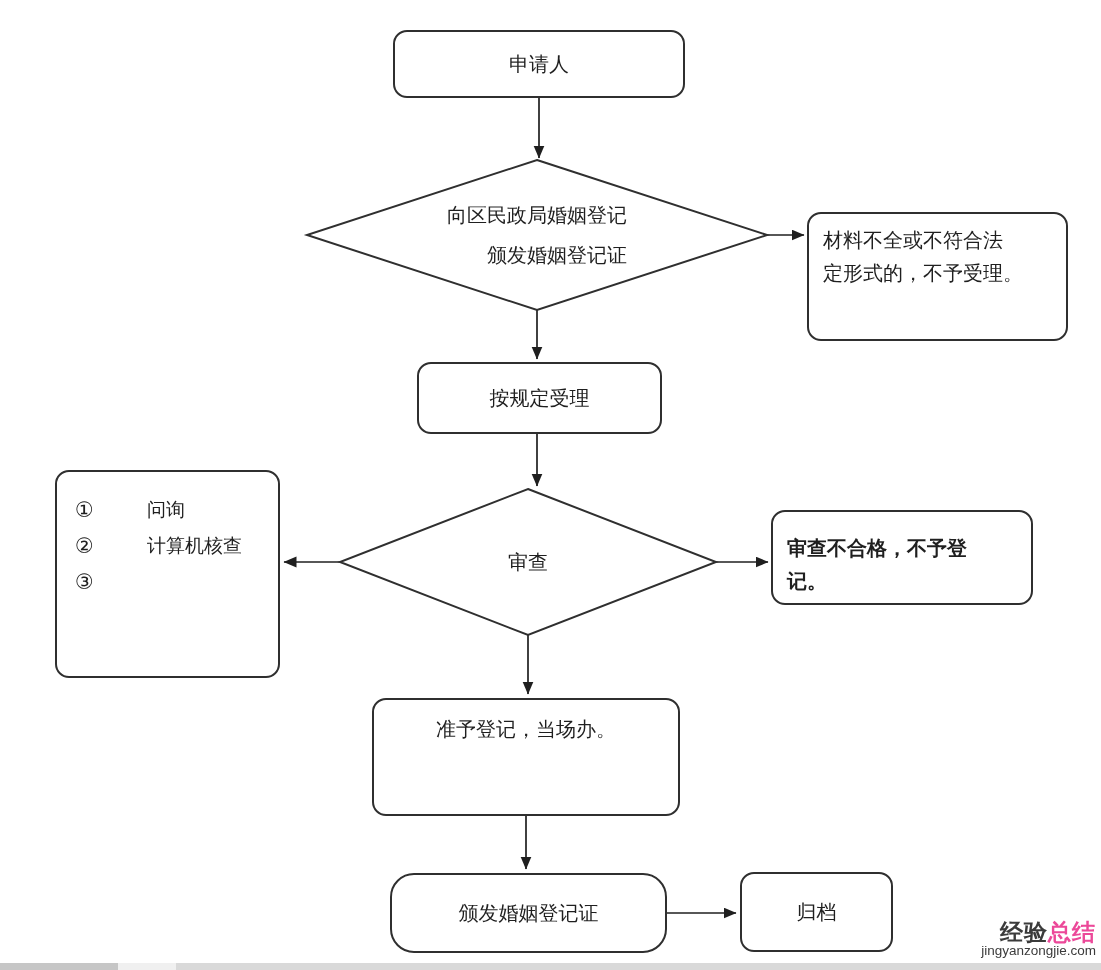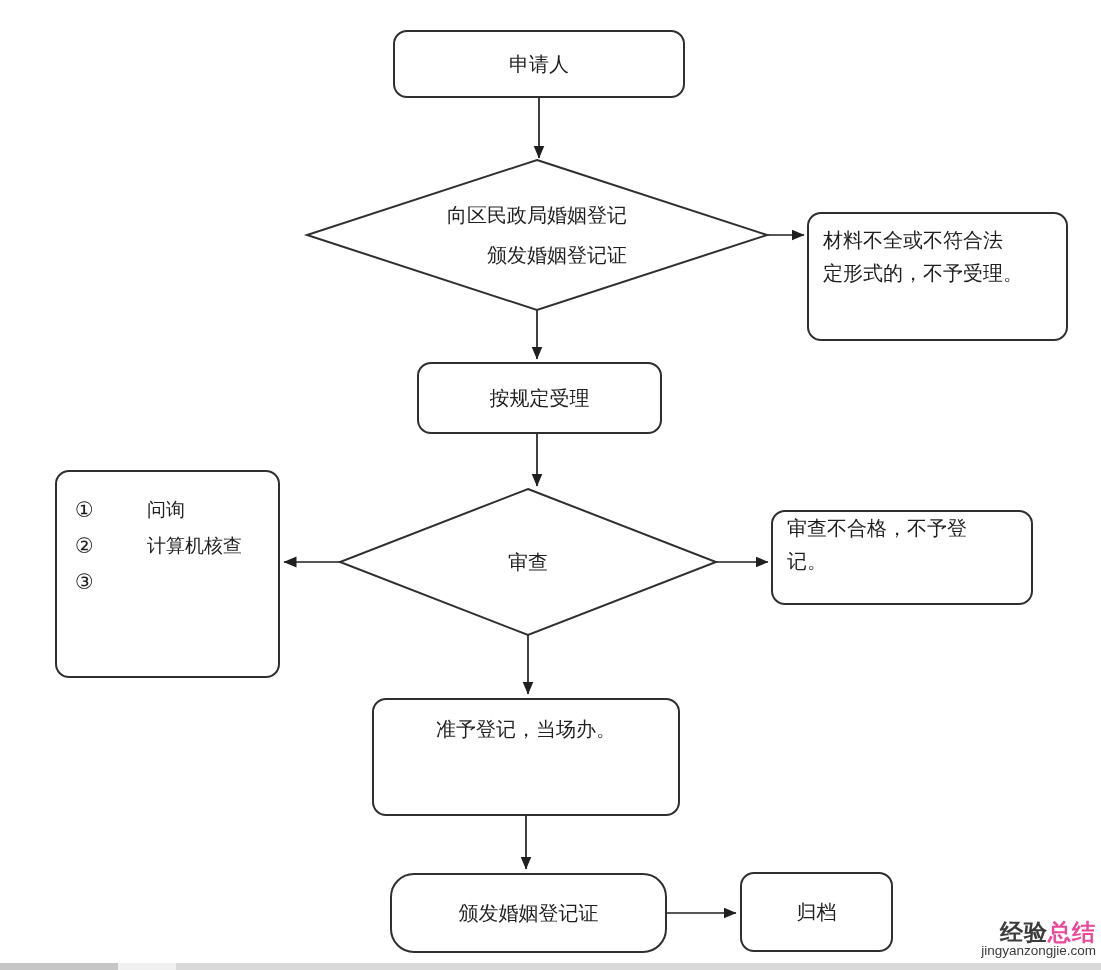--- a/index.html
+++ b/index.html
@@ -14,21 +14,21 @@
     border-radius:14px; box-sizing:border-box; z-index:2; font-size:20px;
     color:#1f1f1f;
   }
   .center { display:flex; align-items:center; justify-content:center; }
   .diamond-label {
     position:absolute; z-index:2; display:flex; align-items:center;
     justify-content:center; font-size:20px; color:#1f1f1f; pointer-events:none;
   }
   .diamond-label .lines { text-align:right; line-height:40px; }
   #node-not-accepted { padding:10px 8px 0 14px; line-height:33px; }
-  #node-rejected   { padding:0 8px 0 14px;  line-height:33px; }
+  #node-rejected   { padding:20px 8px 0 14px;  line-height:33px;font-weight:bold; }
   #node-approve    { padding-top:16px; text-align:center; }
   #node-checks     { padding:20px 8px 0 18px; font-size:19px; }
   .check-row { display:flex; line-height:36px; }
   .check-marker { width:32px; flex:0 0 32px; font-size:21px; }
   .check-text { width:150px;margin-left:40px; }
   .check-text.spread { width:128px; letter-spacing:5px; text-align:justify; }
   .watermark { position:absolute; right:5px; bottom:12px; z-index:3; text-align:right; line-height:1.05; }
   .wm-title { font-size:23px; font-weight:bold; letter-spacing:1px; }
   .wm-url { font-size:13.5px; font-weight:normal; margin-top:0; }
   .scrollbar { position:absolute; left:0; bottom:0; width:1101px; height:7px; background:#d9d9d9; z-index:4; }

